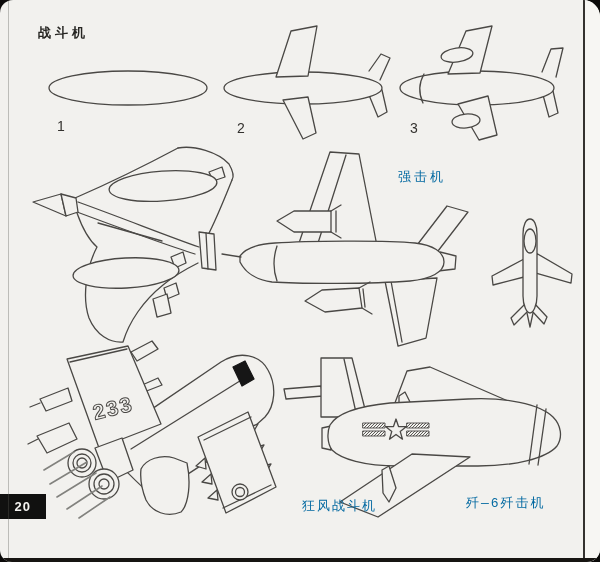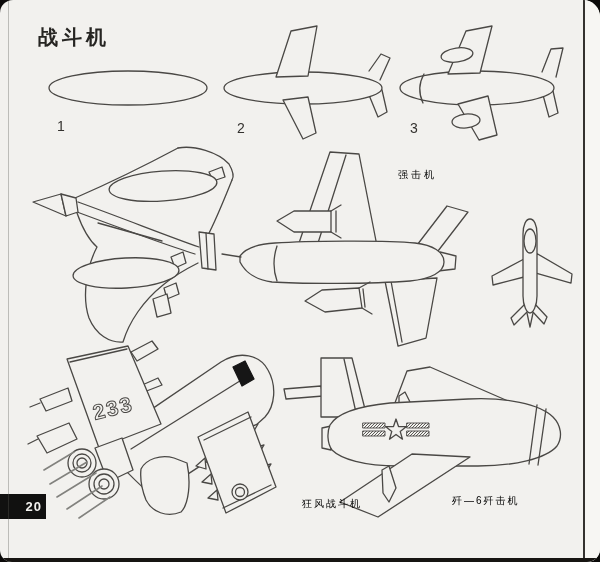--- a/index.html
+++ b/index.html
@@ -11,38 +11,38 @@
   }
   .page{
     position:absolute;inset:0;
     background:#f2f1ee;
     border-radius:13px 17px 13px 12px;
     overflow:hidden;
   }
   .art{position:absolute;left:0;top:0;}
   .lbl{
     position:absolute;
-    color:#000000;
-    font-size:10px;
+    color:#0369a1;
+    font-size:13px;
     letter-spacing:2px;
     white-space:nowrap;
   }
   .title{
-    font-size:20px;font-weight:bold;letter-spacing:4px;color:#262522;
+    font-size:13px;font-weight:bold;letter-spacing:4px;color:#262522;
   }
   .stepnum{font-size:14px;letter-spacing:0;color:#33312e;}
   .edge-left-line{position:absolute;left:8px;top:0;width:1px;height:100%;background:rgba(90,88,84,.35);}
   .edge-right-line{position:absolute;left:583px;top:0;width:2px;height:100%;background:#34322f;}
   .edge-right-strip{position:absolute;left:585px;top:0;width:15px;height:100%;background:#f7f6f3;}
   .edge-bottom{position:absolute;left:0;bottom:0;width:100%;height:4px;background:#171512;}
   .page-tab{
     position:absolute;left:0;top:494px;width:46px;height:25px;
     background:#111110;color:#f4f3f0;
     display:flex;align-items:center;justify-content:flex-end;
-    padding-right:4px;box-sizing:border-box;
+    padding-right:15px;box-sizing:border-box;
     font-size:13px;font-weight:bold;letter-spacing:1px;
   }
 </style>
 </head>
 <body>
 
 <div class="page">
 
   <svg class="art" width="600" height="562" viewBox="0 0 600 562">
     <defs>
@@ -177,21 +177,21 @@
   </svg>
 
   <div class="lbl title" style="left:38px;top:24px;">战斗机</div>
 
   <div class="lbl stepnum" style="left:57px;top:118px;">1</div>
   <div class="lbl stepnum" style="left:237px;top:120px;">2</div>
   <div class="lbl stepnum" style="left:410px;top:120px;">3</div>
 
   <div class="lbl" style="left:398px;top:168px;letter-spacing:3px;">强击机</div>
   <div class="lbl" style="left:261px;top:497px;margin-left:41px;">狂风战斗机</div>
-  <div class="lbl" style="left:452px;top:494px;">歼—6歼击机</div>
+  <div class="lbl" style="left:466px;top:494px;font-family:Liberation Mono, monospace;">歼—6歼击机</div>
 
   <div class="page-tab">
     <span>20</span>
   </div>
 
   <div class="edge-left-line"></div>
   <div class="edge-right-strip"></div>
   <div class="edge-right-line"></div>
   <div class="edge-bottom"></div>
 </div>

